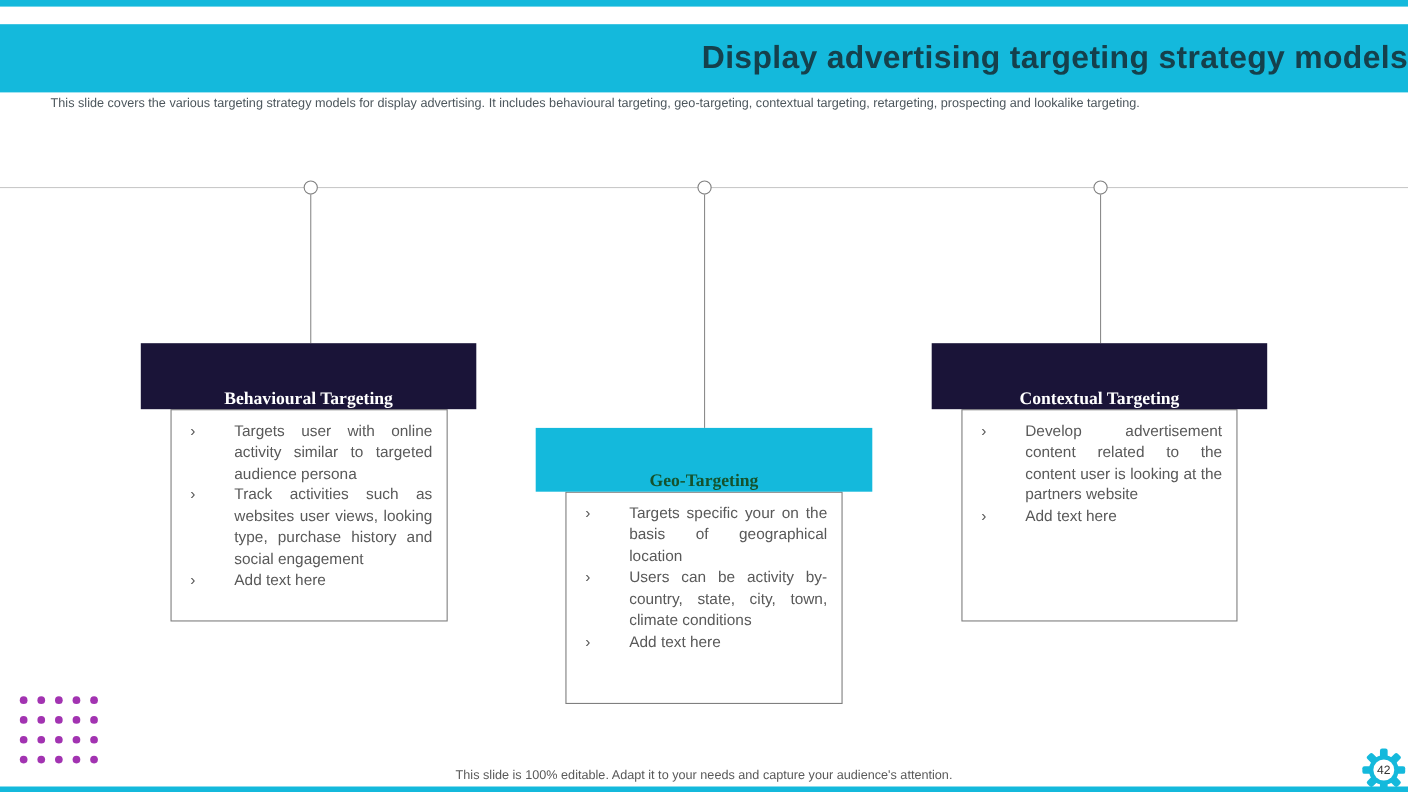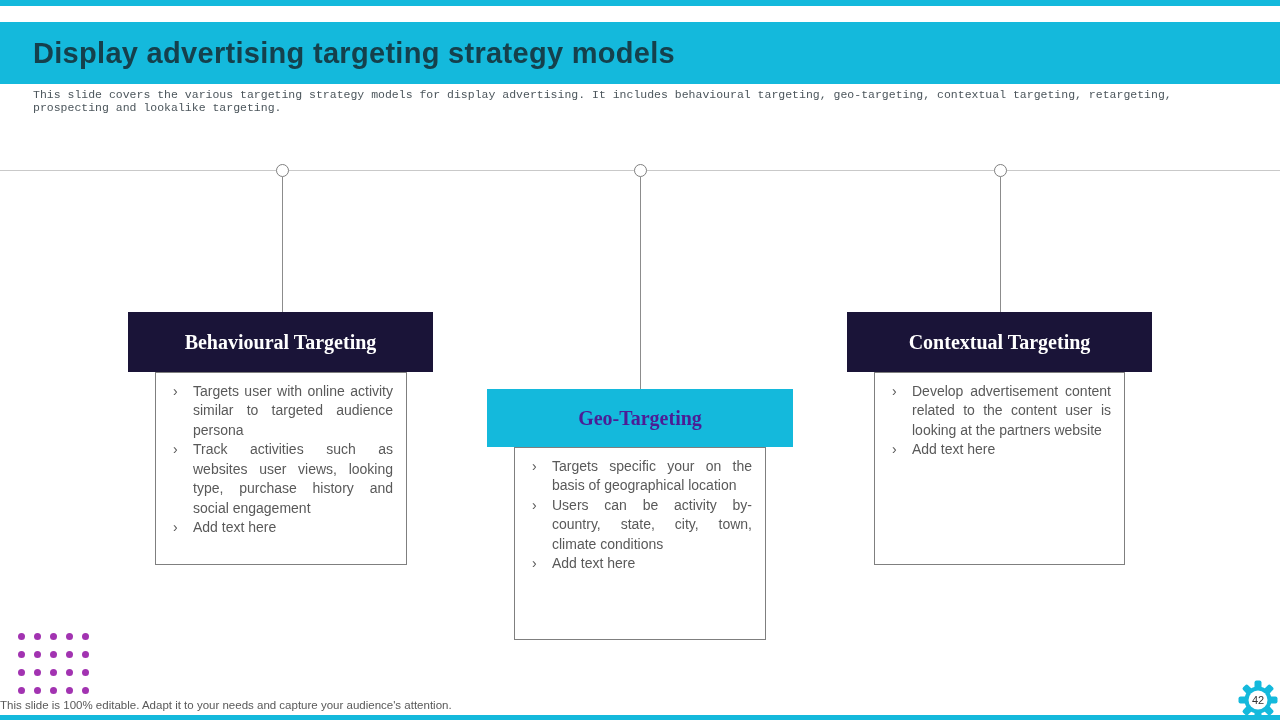--- a/index.html
+++ b/index.html
@@ -12,57 +12,57 @@
     --purple:#A233B1;
   }
   *{margin:0;padding:0;box-sizing:border-box;}
   html,body{width:1280px;height:720px;}
   body{position:relative;background:#fff;overflow:hidden;font-family:"Liberation Sans",sans-serif;}
 
   .strip{position:absolute;left:0;width:1280px;background:var(--cyan);}
   .strip.top{top:0;height:6px;}
   .strip.bottom{bottom:0;height:5px;}
 
-  .title-bar{position:absolute;top:22px;left:0;width:1280px;height:62px;background:var(--cyan);display:flex;align-items:center;}
+  .title-bar{position:absolute;top:22px;left:0;width:1280px;height:62px;background:var(--cyan);display:flex;align-items:center;justify-content:flex-end;}
   .title-bar h1{font-size:29px;font-weight:700;color:var(--title-ink);padding-left:33px;letter-spacing:.3px;}
 
-  .subtitle{position:absolute;top:88px;left:33px;width:1160px;font-size:11.5px;color:#4C565C;font-family:Liberation Mono, monospace;}
+  .subtitle{position:absolute;top:88px;left:46px;width:1160px;font-size:11.5px;color:#4C565C;}
 
   .h-line{position:absolute;top:170px;left:0;width:1280px;height:1px;background:var(--line-gray);}
   .node{position:absolute;top:163.5px;width:13px;height:13px;border:1px solid var(--border-gray);border-radius:50%;background:#fff;z-index:2;}
   .node.n1{left:275.5px;}
   .node.n2{left:633.5px;}
   .node.n3{left:993.5px;}
   .v-line{position:absolute;width:1px;background:#8C8C8C;}
   .v1{left:281.5px;top:177px;height:135px;}
   .v2{left:639.5px;top:177px;height:212px;}
   .v3{left:999.5px;top:177px;height:135px;}
 
-  .card-header{position:absolute;display:flex;align-items:center;justify-content:center;
-    font-family:"Liberation Serif",serif;font-weight:700;font-size:20px;z-index:3;}
+  .card-header{position:absolute;display:flex;align-items:flex-end;justify-content:center;
+    font-family:"Liberation Serif",serif;font-weight:700;font-size:16px;z-index:3;}
   .card-header.navy{background:var(--navy);color:#FFFFFF;}
-  .card-header.cyan{background:var(--cyan);color:#4c1d95;}
+  .card-header.cyan{background:var(--cyan);color:#14532d;}
   .ch1{left:128px;top:312px;width:305px;height:60px;}
   .ch2{left:487px;top:389px;width:306px;height:58px;}
   .ch3{left:847px;top:312px;width:305px;height:60px;}
 
   .card-body{position:absolute;border:1px solid var(--border-gray);background:#fff;}
   .cb1{left:155px;top:372px;width:252px;height:193px;}
   .cb2{left:514px;top:447px;width:252px;height:193px;}
   .cb3{left:874px;top:372px;width:251px;height:193px;}
 
   ul.bullets{list-style:none;padding:9px 13px 0 17px;}
   ul.bullets li{display:flex;font-size:14px;line-height:1.39;color:var(--body-gray);}
   .bullet-marker{flex:0 0 20px;width:20px;}
-  .bullet-text{flex:1;text-align:justify;}
+  .bullet-text{flex:1;text-align:justify;margin-left:20px;}
 
   .dots{position:absolute;left:18px;top:633px;display:grid;grid-template-columns:repeat(5,7px);column-gap:9px;row-gap:11px;}
   .dot{width:7px;height:7px;border-radius:50%;background:var(--purple);}
 
-  .footer{position:absolute;top:699px;left:0;width:1280px;text-align:left;font-size:11.5px;color:var(--body-gray);}
+  .footer{position:absolute;top:699px;left:0;width:1280px;text-align:center;font-size:11.5px;color:var(--body-gray);}
 
   .badge{position:absolute;left:1238px;top:680px;width:40px;height:40px;}
   .badge text{font-family:"Liberation Sans",sans-serif;}
 </style>
 </head>
 <body>
 
 <div class="strip top"></div>
 
 <header class="title-bar">

